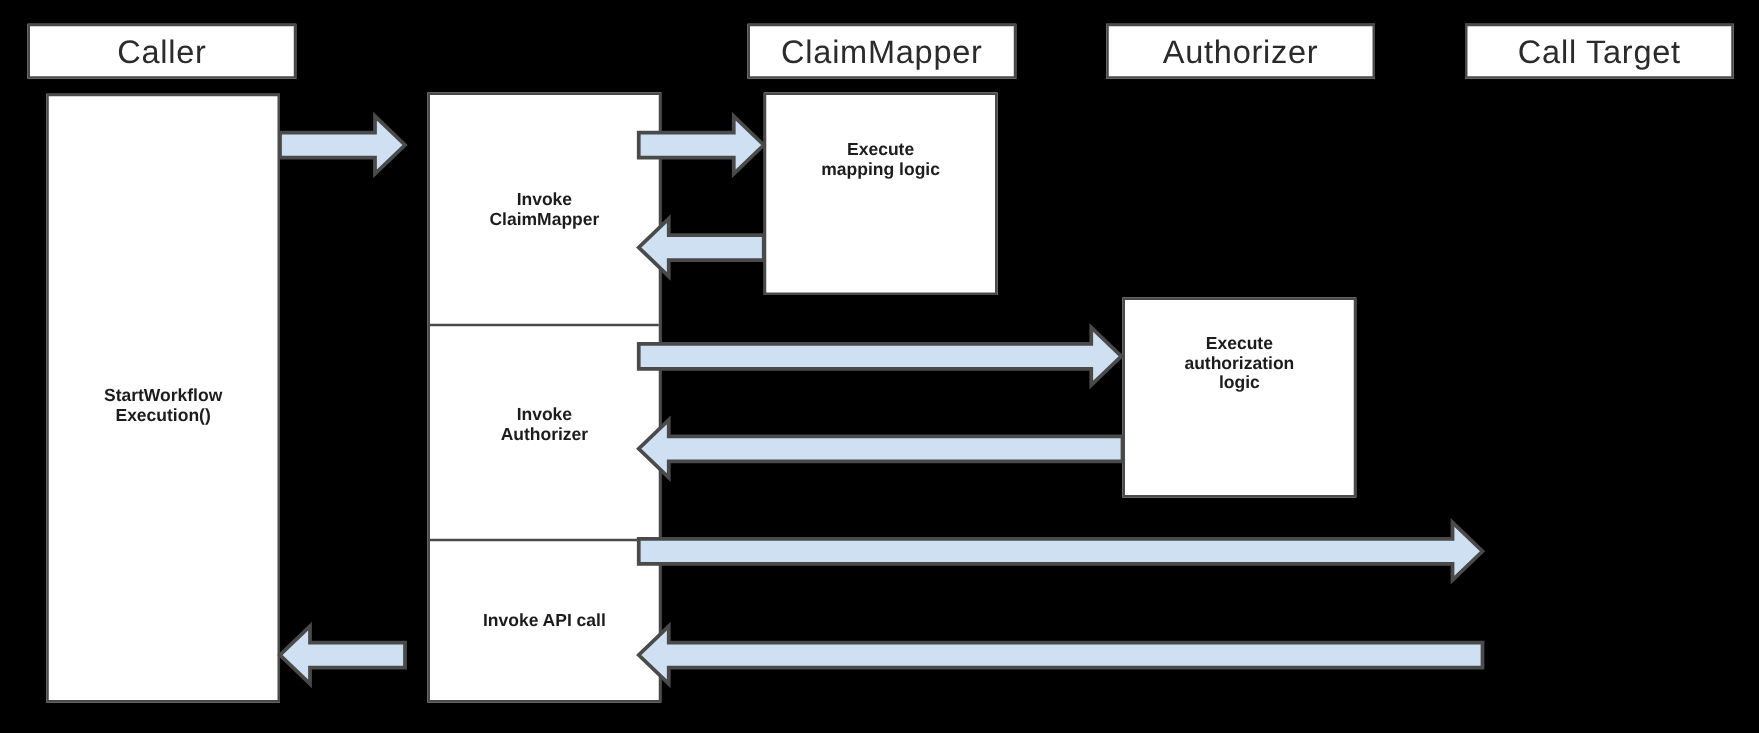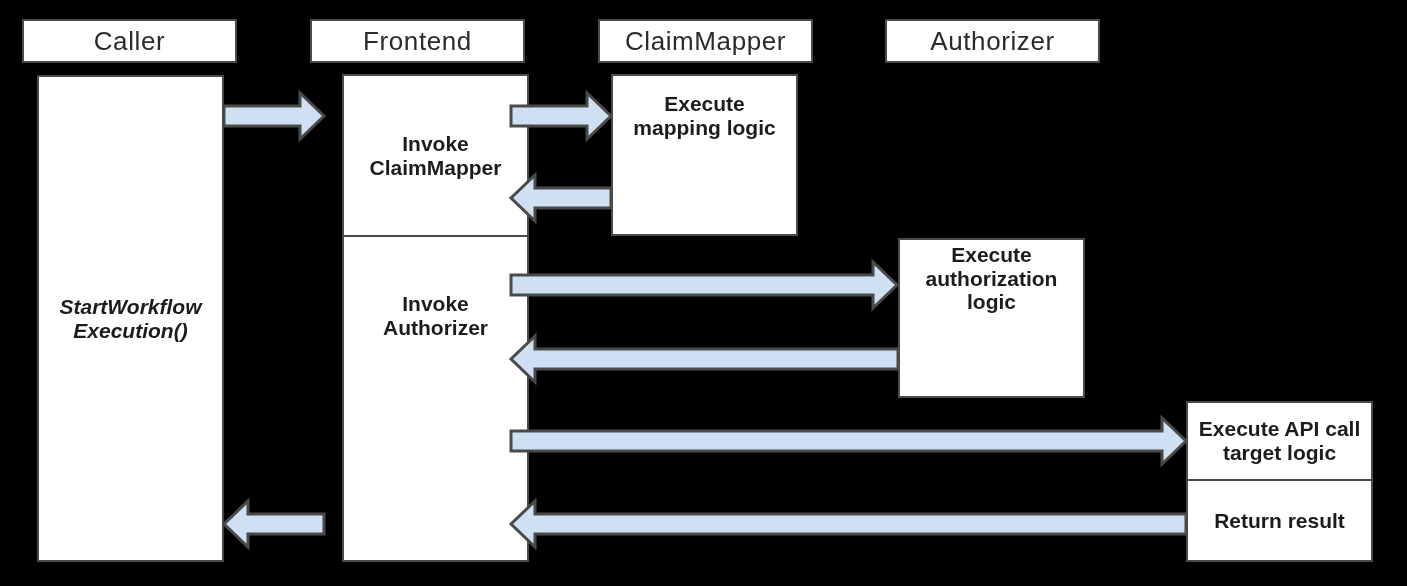--- a/index.html
+++ b/index.html
@@ -32,72 +32,69 @@
   .act{
     position:absolute;
     width:187px;
     background:var(--box-fill);
     border:2px solid var(--box-border);
     display:flex;flex-direction:column;
   }
   .lbl,.sec,.cell{
     display:flex;align-items:center;justify-content:center;
     text-align:center;
-    font-size:21px;font-weight:700;line-height:1.12;
+    font-size:14px;font-weight:700;line-height:1.12;
     color:var(--text-dark);
     white-space:pre-line;
+    margin-top:12px;
   }
-  .lbl{flex:1;font-style:italic;}
+  .lbl{flex:1;}
   .sec + .sec, .cell + .cell{border-top:2px solid var(--box-border);}
   .arrows{position:absolute;left:0;top:0;width:1407px;height:586px;}
   .arrows polygon{
     fill:var(--arrow-fill);
     stroke:var(--arrow-stroke);
     stroke-width:3;
     stroke-linejoin:miter;
   }
 </style>
 </head>
 <body>
 
 <div class="canvas">
 
   <div class="hdr" style="left:22px">Caller</div>
-  <div class="hdr" style="left:310px">Frontend</div>
   <div class="hdr" style="left:598px">ClaimMapper</div>
   <div class="hdr" style="left:885px">Authorizer</div>
+  <div class="hdr" style="left:1172px">Call Target</div>
 
   <div class="act" style="left:37px;top:75px;height:487px">
     <div class="lbl">StartWorkflow
 Execution()</div>
   </div>
 
   <div class="act" style="left:342px;top:74px;height:488px">
     <div class="sec" style="flex:0 0 159px">Invoke
 ClaimMapper</div>
     <div class="sec" style="flex:0 0 160px">Invoke
 Authorizer</div>
+    <div class="sec" style="flex:1">Invoke API call</div>
   </div>
 
   <div class="act" style="left:611px;top:74px;height:162px">
     <div class="cell" style="flex:0 0 80px">Execute
 mapping logic</div>
   </div>
 
   <div class="act" style="left:898px;top:238px;height:160px">
     <div class="cell" style="flex:0 0 77px">Execute
 authorization
 logic</div>
   </div>
 
-  <div class="act" style="left:1186px;top:401px;height:161px">
-    <div class="cell" style="flex:0 0 76px">Execute API call
-target logic</div>
-    <div class="cell" style="flex:1">Return result</div>
-  </div>
 
   <svg class="arrows" viewBox="0 0 1407 586">
     <polygon points="224,106 300,106 300,93 324,116 300,139 300,126 224,126"></polygon>
     <polygon points="511,106 587,106 587,93 611,116 587,139 587,126 511,126"></polygon>
     <polygon points="611,188 535,188 535,175 511,198 535,221 535,208 611,208"></polygon>
     <polygon points="511,275 873,275 873,262 897,285 873,308 873,295 511,295"></polygon>
     <polygon points="898,349 535,349 535,336 511,359 535,382 535,369 898,369"></polygon>
     <polygon points="511,431 1162,431 1162,418 1186,441 1162,464 1162,451 511,451"></polygon>
     <polygon points="1186,514 535,514 535,501 511,524 535,547 535,534 1186,534"></polygon>
     <polygon points="324,514 248,514 248,501 224,524 248,547 248,534 324,534"></polygon>

